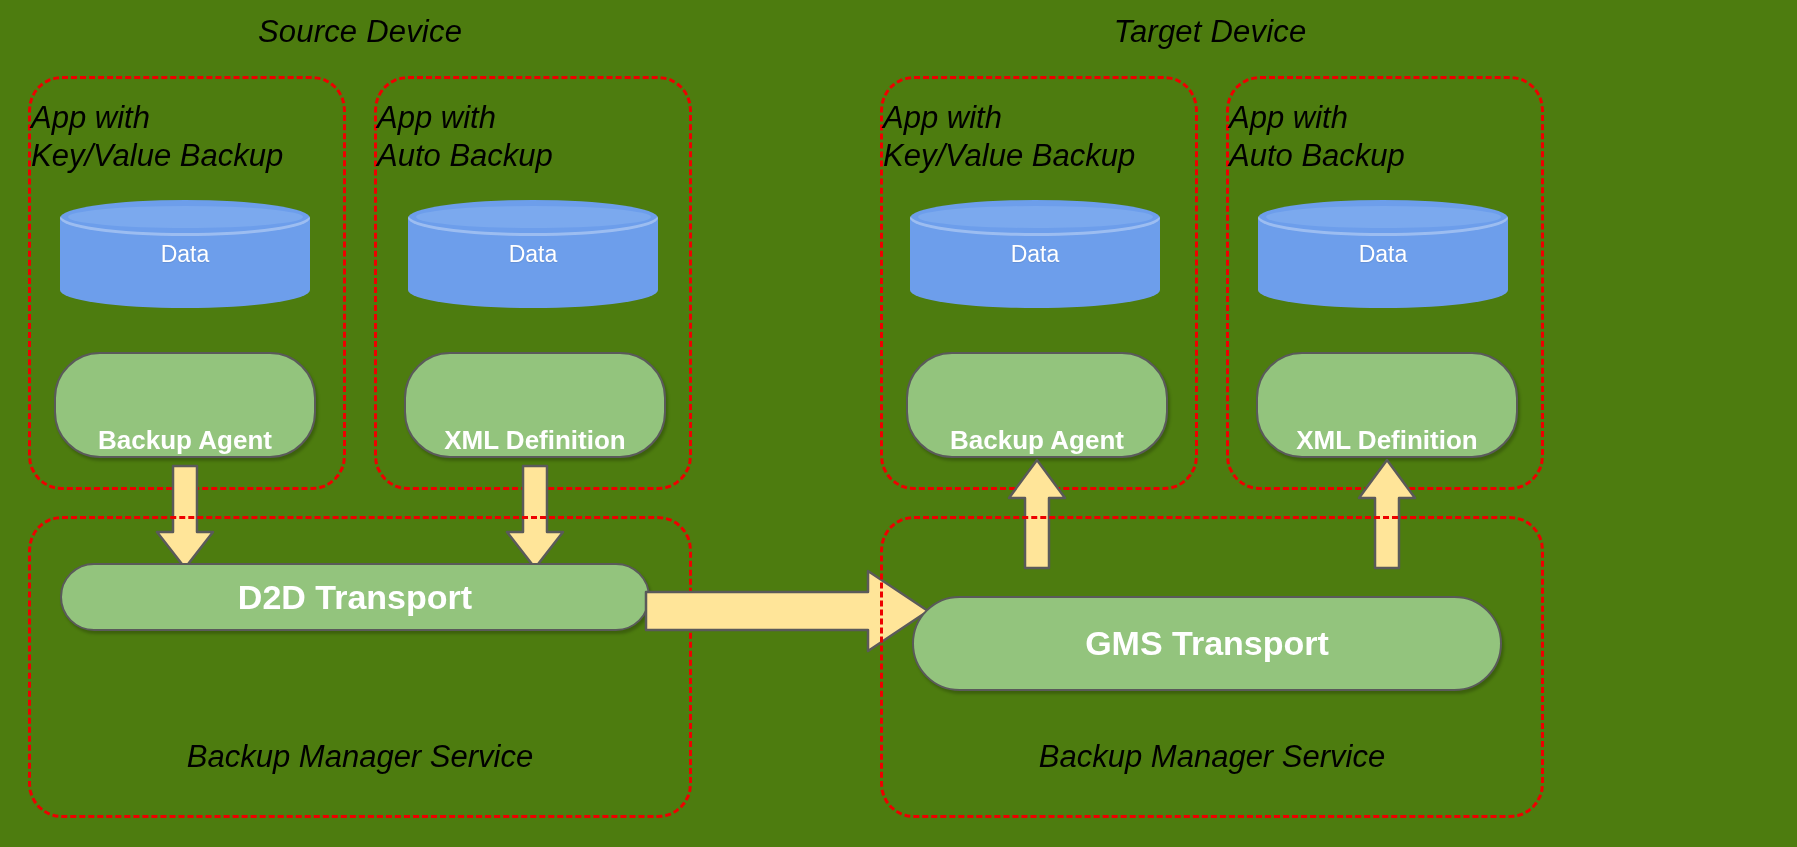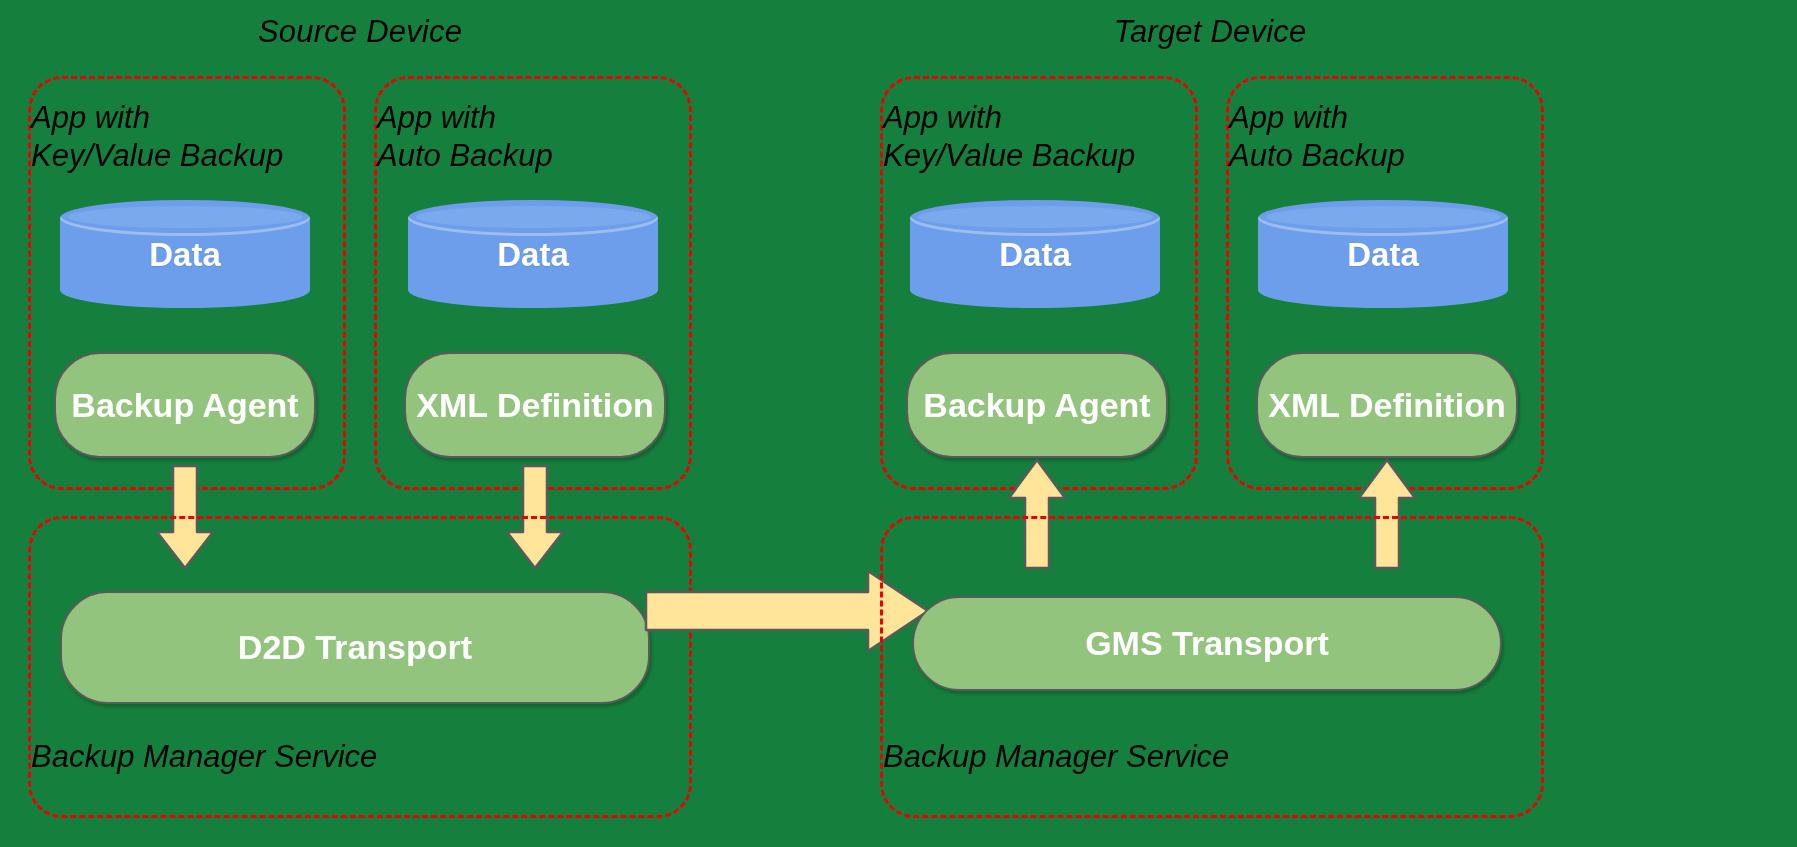--- a/index.html
+++ b/index.html
@@ -4,21 +4,21 @@
 <style>
   html, body {
     margin: 0;
     padding: 0;
     background: #ffffff;
   }
   #canvas {
     position: relative;
     width: 1797px;
     height: 847px;
-    background: #15803d;
+    background: #4d7c0f;
     font-family: "Liberation Sans", sans-serif;
     overflow: hidden;
   }
 
   
   .device-title {
     position: absolute;
     font-style: italic;
     font-size: 31px;
     color: #000000;
@@ -47,20 +47,21 @@
     left: 0;
     right: 0;
   }
 
   
   .service-label {
     position: absolute;
     font-style: italic;
     font-size: 31px;
     color: #000000;
+    text-align: center;
     white-space: nowrap;
     left: 0;
     right: 0;
   }
 
   
   .cylinder {
     position: absolute;
   }
   .cyl-body {
@@ -100,42 +101,43 @@
     border-radius: 50%;
   }
   .cyl-text {
     position: absolute;
     left: 0;
     right: 0;
     top: 50%;
     transform: translateY(-48%);
     text-align: center;
     color: #ffffff;
-    font-weight: bold;
-    font-size: 33px;
+    font-weight: normal;
+    font-size: 23px;
     z-index: 4;
     text-shadow: 0 1px 1px rgba(0,0,0,0.10);
   }
 
   
   .pill {
     position: absolute;
     background: #93c47d;
     border: 2px solid #5a5a5a;
     box-sizing: border-box;
     display: flex;
     align-items: center;
     justify-content: center;
     color: #ffffff;
     font-weight: bold;
     box-shadow: 2px 3px 3px rgba(0,0,0,0.22);
   }
   .pill.app-pill {
     border-radius: 46px;
-    font-size: 34px;
+    font-size: 26px;
+    align-items: flex-end;
   }
   .pill.transport-pill {
     border-radius: 48px;
     font-size: 34px;
   }
 
   
   .arrow {
     position: absolute;
   }
@@ -189,21 +191,21 @@
   </div>
   <div class="arrow" style="left:505px; top:466px; width:60px; height:104px;">
     <svg width="60" height="104" viewBox="0 0 60 104">
       <polygon points="18,0 42,0 42,66 58,66 30,102 2,66 18,66" fill="#ffe599" stroke="#5a5a5a" stroke-width="2.5" stroke-linejoin="round"></polygon>
     </svg>
   </div>
 
   <div class="dashed-box" style="left:28px; top:516px; width:664px; height:302px;">
     <div class="service-label" style="bottom:40px;">Backup Manager Service</div>
   </div>
-  <div class="pill transport-pill" style="left:60px; top:591px; width:590px; height:113px;text-align:center;">
+  <div class="pill transport-pill" style="left:60px; top:563px; width:590px; height:68px;text-align:center;">
     <span>D2D Transport</span>
   </div>
 
   <div class="arrow" style="left:646px; top:569px; width:284px; height:84px;">
     <svg width="284" height="84" viewBox="0 0 284 84">
       <polygon points="0,23 222,23 222,2 282,42 222,82 222,61 0,61" fill="#ffe599" stroke="#5a5a5a" stroke-width="2.5" stroke-linejoin="round"></polygon>
     </svg>
   </div>
 
   <div class="device-title" style="left:1010px; top:14px; width:400px;">Target Device</div>

